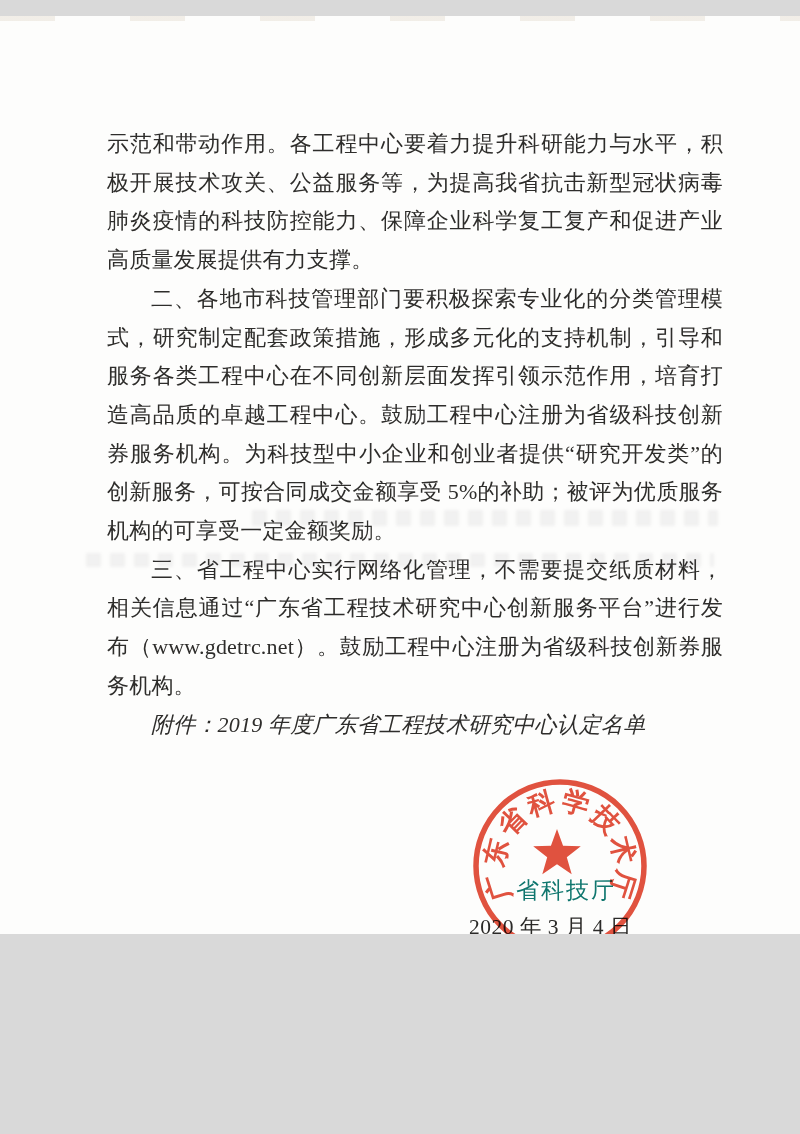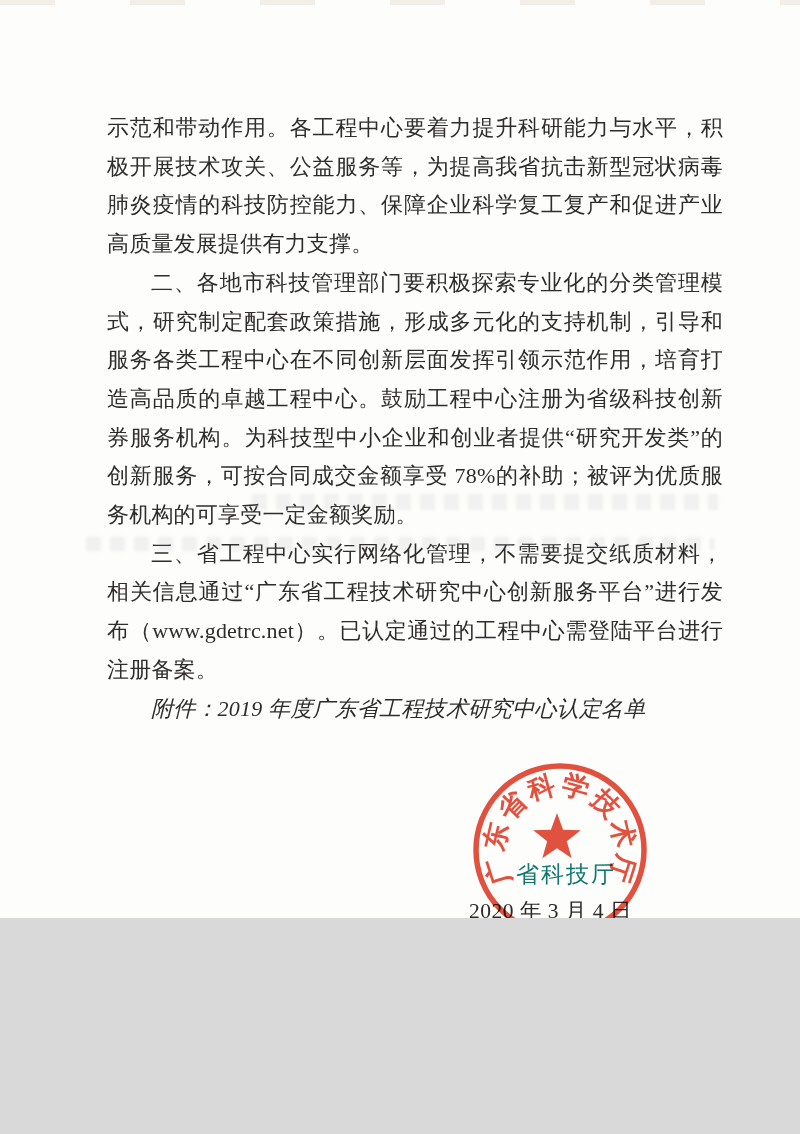--- a/index.html
+++ b/index.html
@@ -2,21 +2,21 @@
 <html><head>
 <meta charset="utf-8">
 <style>
   html, body { margin: 0; padding: 0; }
   body { background: #d9d9d9; font-family: "Liberation Serif", serif; }
 
   .page {
     position: relative;
     width: 800px;
     height: 918px;
-    margin: 0 auto;
+    margin: 16px auto;
     background: #fdfdfc;
     overflow: hidden;
   }
 
   
   .scan-edge {
     position: absolute; top: 0; left: 0; width: 100%; height: 5px;
     background: repeating-linear-gradient(90deg,
       rgba(190,170,140,0.30) 0 55px, rgba(255,255,255,0) 55px 130px);
     opacity: .6;
@@ -79,22 +79,22 @@
 </style>
 </head>
 <body>
 
 <div class="page">
 
   <div class="scan-edge"></div>
 
   <div class="body-text">
     <p>示范和带动作用。各工程中心要着力提升科研能力与水平，积极开展技术攻关、公益服务等，为提高我省抗击新型冠状病毒肺炎疫情的科技防控能力、保障企业科学复工复产和促进产业高质量发展提供有力支撑。</p>
-    <p class="indent">二、各地市科技管理部门要积极探索专业化的分类管理模式，研究制定配套政策措施，形成多元化的支持机制，引导和服务各类工程中心在不同创新层面发挥引领示范作用，培育打造高品质的卓越工程中心。鼓励工程中心注册为省级科技创新券服务机构。为科技型中小企业和创业者提供“研究开发类”的创新服务，可按合同成交金额享受 78%的补助；被评为优质服务机构的可享受一定金额奖励。</p>
-    <p class="indent">三、省工程中心实行网络化管理，不需要提交纸质材料，相关信息通过“广东省工程技术研究中心创新服务平台”进行发布（www.gdetrc.net）。已认定通过的工程中心需登陆平台进行注册备案。</p>
+    <p class="indent">二、各地市科技管理部门要积极探索专业化的分类管理模式，研究制定配套政策措施，形成多元化的支持机制，引导和服务各类工程中心在不同创新层面发挥引领示范作用，培育打造高品质的卓越工程中心。鼓励工程中心注册为省级科技创新券服务机构。为科技型中小企业和创业者提供“研究开发类”的创新服务，可按合同成交金额享受 5%的补助；被评为优质服务机构的可享受一定金额奖励。</p>
+    <p class="indent">三、省工程中心实行网络化管理，不需要提交纸质材料，相关信息通过“广东省工程技术研究中心创新服务平台”进行发布（www.gdetrc.net）。鼓励工程中心注册为省级科技创新券服务机构。</p>
     <p class="attachment-line">附件：2019 年度广东省工程技术研究中心认定名单</p>
   </div>
 
   <div class="ghost ghost-1"></div>
   <div class="ghost ghost-2"></div>
 
   <div class="issuer-signature">省科技厅</div>
   <div class="issue-date">2020 年 3 月 4 日</div>
 
   <svg class="seal" viewBox="-102 -102 204 204">

